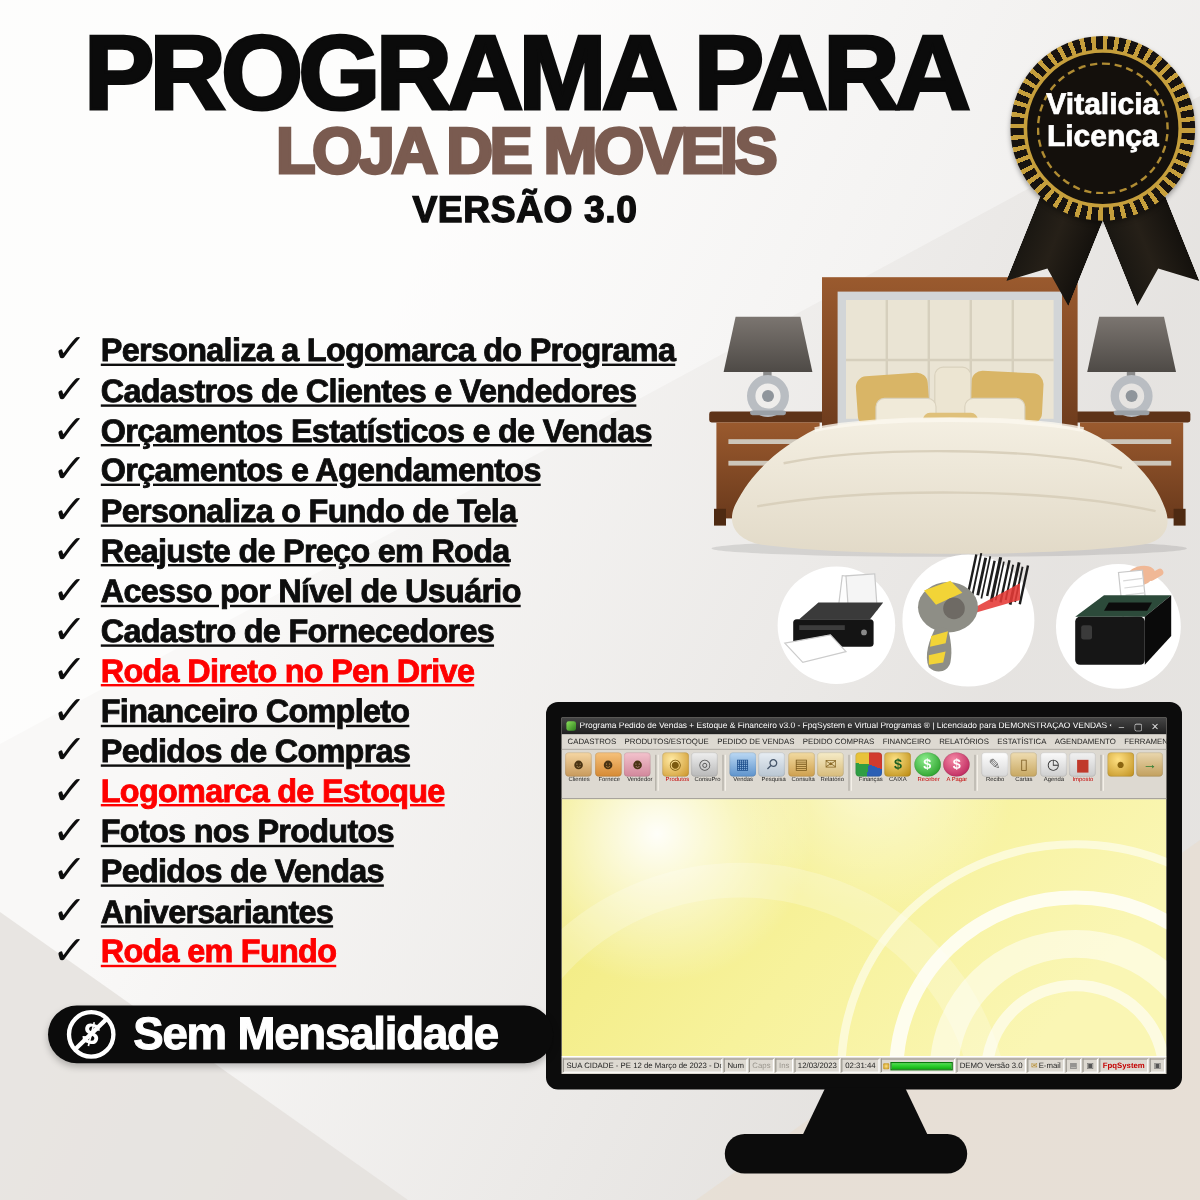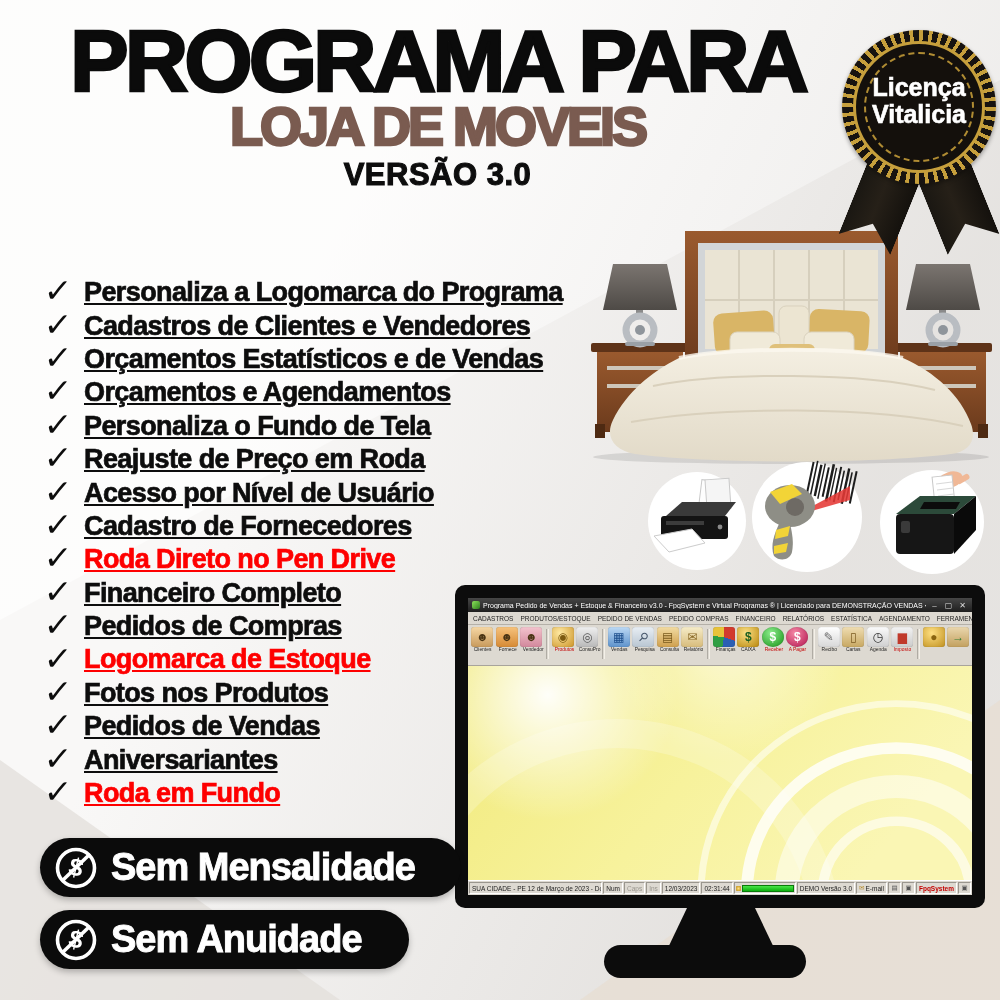--- a/index.html
+++ b/index.html
@@ -46,21 +46,21 @@
   .feat{display:flex;align-items:center;height:33.4px;}
   .chk{font-size:33px;font-weight:700;color:#0d0d0d;width:40px;flex:0 0 40px;
        transform:translateY(-2px) skewX(-4deg);}
   .ftxt{font-size:27px;font-weight:700;color:#0d0d0d;letter-spacing:-.6px;white-space:nowrap;text-decoration:underline;
        -webkit-text-stroke:.7px currentColor;}
   .ftxt.red{color:#fe0000;}
 
   
   .pill{position:absolute;background:#0b0b0b;border-radius:30px;display:flex;align-items:center;
         padding-left:13px;box-shadow:0 3px 6px rgba(0,0,0,.25);}
-  .pill1{left:40px;top:838px;width:408px;height:59px;}
+  .pill1{left:40px;top:838px;width:408px;height:48px;}
   .pill2{left:40px;top:910px;width:356px;height:59px;}
   .pill-label{color:#fff;font-size:38px;font-weight:700;letter-spacing:-1px;margin-left:12px;
         -webkit-text-stroke:.9px #fff;white-space:nowrap;}
 
   
   .monitor{position:absolute;left:455px;top:585px;width:530px;height:323px;background:#0c0c0c;
            border-radius:10px;}
   .screen{position:absolute;left:13px;top:13px;width:504px;height:297px;background:#d9d5cd;
           display:flex;flex-direction:column;overflow:hidden;}
   .neck{position:absolute;left:662px;top:906px;width:118px;height:42px;background:#0c0c0c;
@@ -221,22 +221,22 @@
   </div>
 
   <div class="badge">
     <div class="ribbon l"></div>
     <div class="ribbon r"></div>
     <div class="rosette">
       <div class="rosette-in"></div>
       <div class="rosette-dash"></div>
     </div>
     <div class="badge-text">
+      <div>Vitalicia</div>
       <div>Licença</div>
-      <div>Vitalicia</div>
     </div>
   </div>
 
   <div class="features">
     <div class="feat">
         <span class="chk">✓</span>
         <span class="ftxt">Personaliza a Logomarca do Programa</span>
       </div>
     <div class="feat">
         <span class="chk">✓</span>
@@ -541,21 +541,13 @@
   <div class="base"></div>
 
   <div class="pill pill1">
     <svg width="46" height="46" viewBox="0 0 46 46">
       <circle cx="23" cy="23" r="18.5" fill="none" stroke="#ffffff" stroke-width="3.6"></circle>
       <text x="23" y="31" text-anchor="middle" font-size="25" font-weight="bold" fill="#ffffff" font-family="Liberation Sans, DejaVu Sans, sans-serif" transform="rotate(14 23 23)">$</text>
       <line x1="9" y1="36" x2="37" y2="9" stroke="#ffffff" stroke-width="3.6"></line>
     </svg>
     <span class="pill-label">Sem Mensalidade</span>
   </div>
-  <div class="pill pill2">
-    <svg width="46" height="46" viewBox="0 0 46 46">
-      <circle cx="23" cy="23" r="18.5" fill="none" stroke="#ffffff" stroke-width="3.6"></circle>
-      <text x="23" y="31" text-anchor="middle" font-size="25" font-weight="bold" fill="#ffffff" font-family="Liberation Sans, DejaVu Sans, sans-serif" transform="rotate(14 23 23)">$</text>
-      <line x1="9" y1="36" x2="37" y2="9" stroke="#ffffff" stroke-width="3.6"></line>
-    </svg>
-    <span class="pill-label">Sem Anuidade</span>
-  </div>
 </div>
 
 </body></html>

